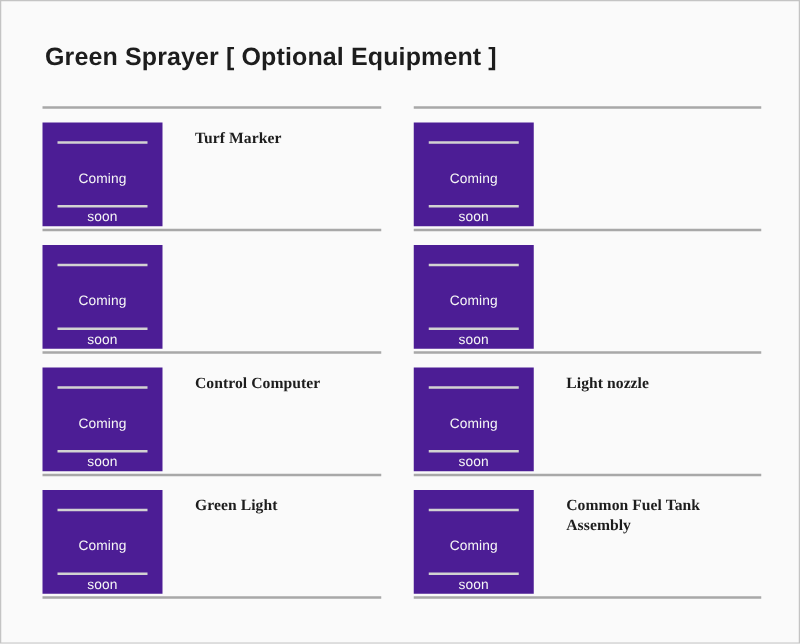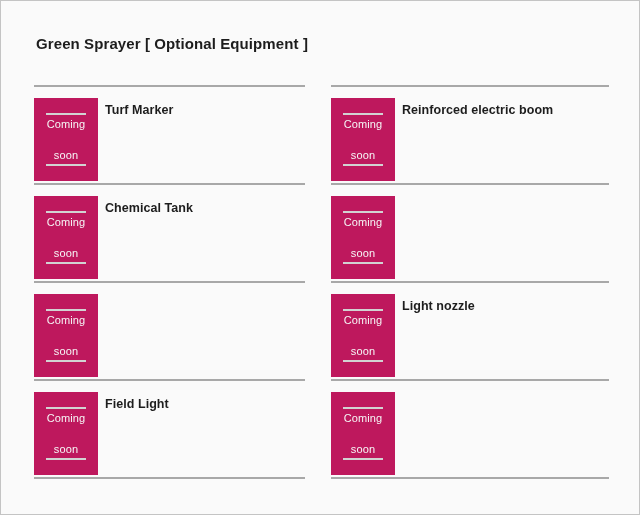--- a/index.html
+++ b/index.html
@@ -17,21 +17,21 @@
     height: 515px;
     background: #fafafa;
     border: 1px solid #c4c4c4;
     overflow: hidden;
   }
 
   #page-title {
     position: absolute;
     left: 35px;
     top: 34px;
-    font-size: 15px;
+    font-size: 20px;
     font-weight: bold;
     color: #1d1d1d;
     letter-spacing: 0.1px;
     white-space: nowrap;
   }
 
   #columns {
     position: absolute;
     left: 0;
     top: 84px;
@@ -59,28 +59,28 @@
   }
 
   .column.left  > .equipment-item:last-child,
   .column.right > .equipment-item:last-child {
     border-bottom: 2px solid #a8a8a8;
     height: 100px;
   }
 
   .thumb {
     position: relative;
-    width: 64px;
+    width: 96px;
     height: 83px;
-    background: #be185d;
+    background: #4c1d95;
     flex: 0 0 auto;
     display: flex;
     flex-direction: column;
     align-items: center;
-    justify-content: center;
+    justify-content: flex-end;
   }
 
   .thumb .rule {
     position: absolute;
     left: 12px;
     right: 12px;
     height: 2px;
     background: #d2d2d2;
   }
   .thumb .rule.top    { top: 15px; }
@@ -89,28 +89,29 @@
   .thumb-label {
     font-size: 11px;
     line-height: 13px;
     color: #f6f6f6;
     text-align: center;
     letter-spacing: 0.1px;
   }
   .thumb-label .line2 { display: block; margin-top: 18px; }
 
   .item-title {
-    margin-left: 7px;
+    margin-left: 26px;
     margin-top: 4px;
     font-size: 12.5px;
     font-weight: bold;
     color: #1d1d1d;
     line-height: 16px;
     letter-spacing: 0.05px;
     max-width: 165px;
+    font-family: Liberation Serif, serif;
   }
 </style>
 </head>
 <body>
 
 <div id="page">
 
   <div id="page-title">Green Sprayer [ Optional Equipment ]</div>
 
   <div id="columns">
@@ -131,60 +132,59 @@
 
       <div class="equipment-item">
         <div class="thumb">
           <div class="rule top"></div>
           <div class="thumb-label">
             <span>Coming</span>
             <span class="line2">soon</span>
           </div>
           <div class="rule bottom"></div>
         </div>
-        <div class="item-title">Chemical Tank</div>
-      </div>
-
-      <div class="equipment-item">
-        <div class="thumb">
-          <div class="rule top"></div>
-          <div class="thumb-label">
-            <span>Coming</span>
-            <span class="line2">soon</span>
-          </div>
-          <div class="rule bottom"></div>
-        </div>
-      </div>
-
-      <div class="equipment-item">
-        <div class="thumb">
-          <div class="rule top"></div>
-          <div class="thumb-label">
-            <span>Coming</span>
-            <span class="line2">soon</span>
-          </div>
-          <div class="rule bottom"></div>
-        </div>
-        <div class="item-title">Field Light</div>
+      </div>
+
+      <div class="equipment-item">
+        <div class="thumb">
+          <div class="rule top"></div>
+          <div class="thumb-label">
+            <span>Coming</span>
+            <span class="line2">soon</span>
+          </div>
+          <div class="rule bottom"></div>
+        </div>
+        <div class="item-title">Control Computer</div>
+      </div>
+
+      <div class="equipment-item">
+        <div class="thumb">
+          <div class="rule top"></div>
+          <div class="thumb-label">
+            <span>Coming</span>
+            <span class="line2">soon</span>
+          </div>
+          <div class="rule bottom"></div>
+        </div>
+        <div class="item-title">Green Light</div>
       </div>
 
     </div>
 
     <div class="column right">
 
       <div class="equipment-item">
         <div class="thumb">
           <div class="rule top"></div>
           <div class="thumb-label">
             <span>Coming</span>
             <span class="line2">soon</span>
           </div>
           <div class="rule bottom"></div>
         </div>
-        <div class="item-title">Reinforced electric boom</div>
       </div>
 
       <div class="equipment-item">
         <div class="thumb">
           <div class="rule top"></div>
           <div class="thumb-label">
             <span>Coming</span>
             <span class="line2">soon</span>
           </div>
           <div class="rule bottom"></div>
@@ -205,18 +205,19 @@
 
       <div class="equipment-item">
         <div class="thumb">
           <div class="rule top"></div>
           <div class="thumb-label">
             <span>Coming</span>
             <span class="line2">soon</span>
           </div>
           <div class="rule bottom"></div>
         </div>
+        <div class="item-title">Common Fuel Tank Assembly</div>
       </div>
 
     </div>
 
   </div>
 </div>
 
 </body></html>

